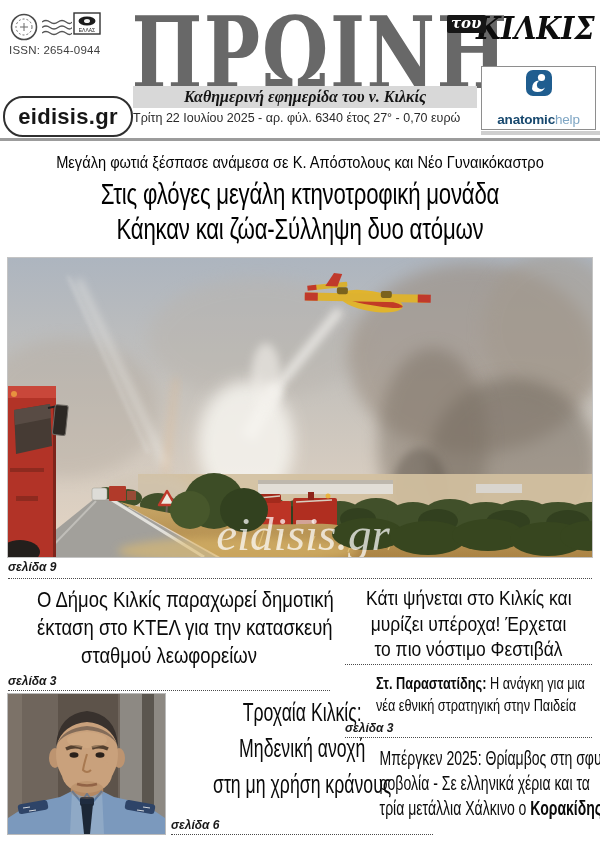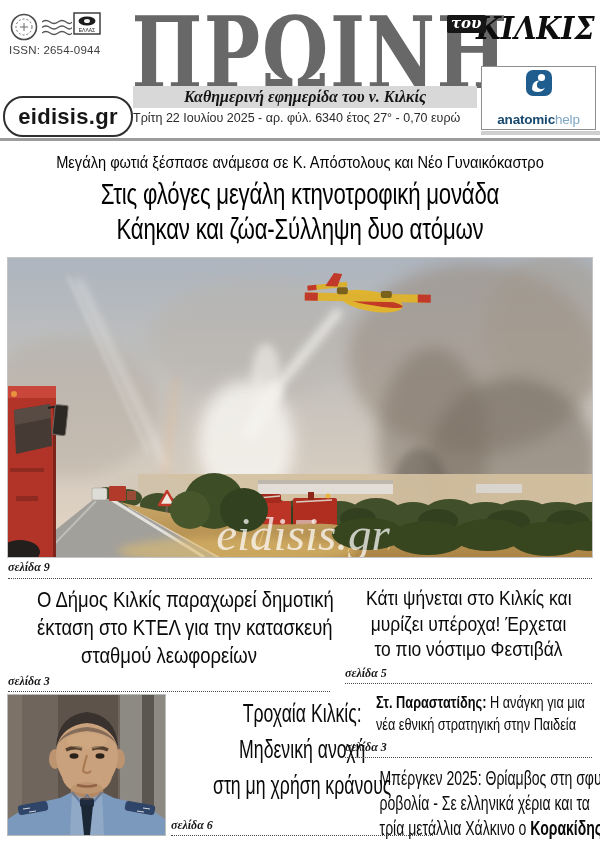--- a/index.html
+++ b/index.html
@@ -48,21 +48,21 @@
     left:0;top:153px;width:600px;text-align:center;font-size:17px;color:#050505;
     transform:scaleX(.86);transform-origin:50% 0;white-space:nowrap;
   }
   .lead-headline{
     left:0;top:177px;width:600px;text-align:center;font-size:30px;line-height:34.5px;color:#000;
     transform:scaleX(.74);transform-origin:50% 0;letter-spacing:-.3px;
   }
   .lead-headline .ln{display:block;white-space:nowrap;}
   .lead-photo{left:8px;top:258px;width:584px;height:299px;outline:1px solid #c4c4c4;}
   .pageref{
-    font-family:Liberation Serif, serif;font-style:italic;font-weight:700;
+    font-family:Liberation Sans, sans-serif;font-style:italic;font-weight:700;
     font-size:12px;color:#181818;
   }
   .lead-pageref{left:8px;top:560px;}
   .dotted{border-top:1.5px dotted #4a4a4a;height:0;}
   .dotted-full{left:8px;top:578px;width:584px;}
   
   .col-left{left:8px;top:584px;width:322px;}
   .col-right{left:345px;top:566px;width:247px;margin-top:17px;}
   .story-headline{text-align:center;color:#0a0a0a;transform-origin:50% 0;}
   .story-headline .ln{display:block;white-space:nowrap;}
@@ -329,21 +329,20 @@
     </div>
   </div>
 </div>
 
 <div class="abs col-right">
   <div class="story-headline hl-festival">
     <span class="ln">Κάτι ψήνεται στο Κιλκίς και</span>
     <span class="ln">μυρίζει υπέροχα! Έρχεται</span>
     <span class="ln">το πιο νόστιμο Φεστιβάλ</span>
   </div>
-  <div class="pageref col-pageref">σελίδα 5</div>
   <div class="dotted col-dotted"></div>
 
   <div class="story-headline hl-paideia">
     <span class="ln"><b>Στ. Παραστατίδης:</b><span> Η ανάγκη για μια</span></span>
     <span class="ln">νέα εθνική στρατηγική στην Παιδεία</span>
   </div>
   <div class="pageref col-pageref">σελίδα 3</div>
   <div class="dotted col-dotted"></div>
 
   <div class="story-headline hl-bergen">

